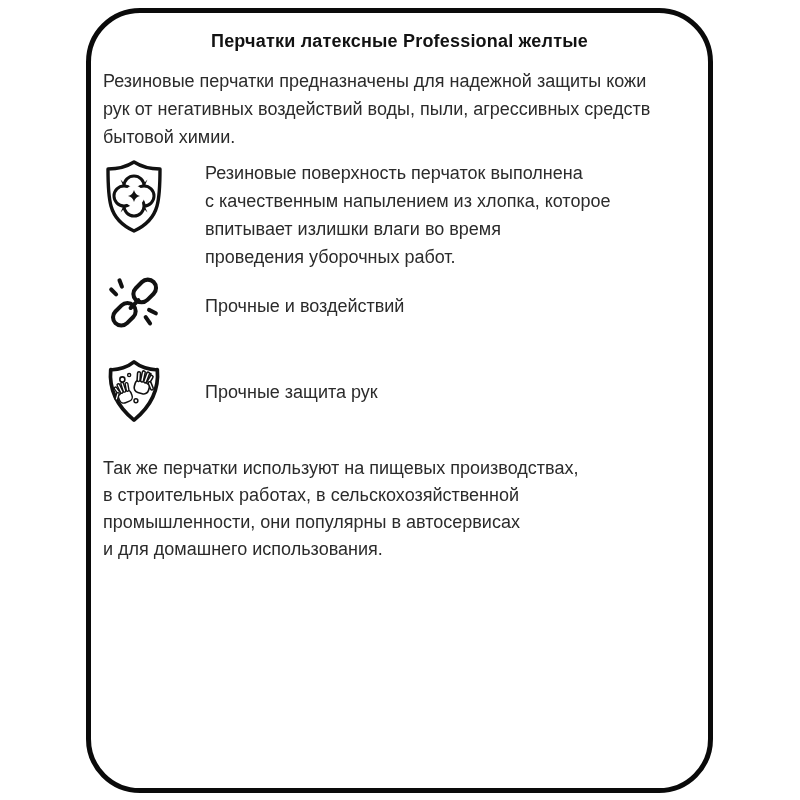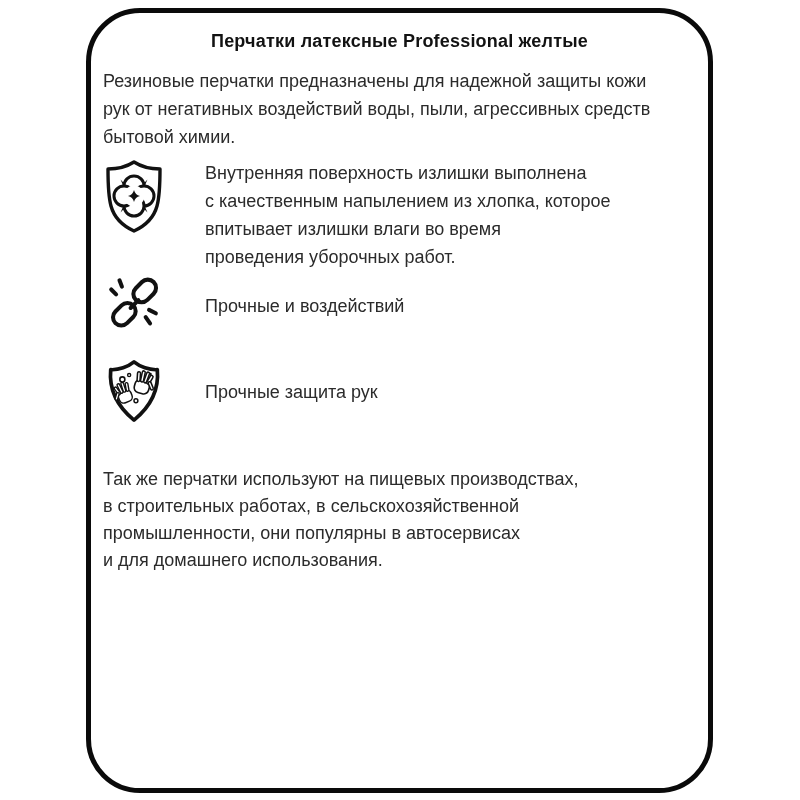--- a/index.html
+++ b/index.html
@@ -26,21 +26,21 @@
     font-weight:700;
     color:#121212;
     letter-spacing:0.2px;
   }
   .para {
     font-size:18px;
     white-space:pre-line;
     color:#2b2b2b;
   }
   .intro { margin:14px 0 2px; line-height:28px; }
-  .outro { margin:43px 0 0; line-height:27px; }
+  .outro { margin:32px 0 0; line-height:27px; }
   .features { margin-top:8px; }
   .feature { display:flex; align-items:flex-start; }
   .f1 { min-height:112px; }
   .f2 { height:70px; align-items:center; margin-bottom:20px; }
   .f3 { height:62px; align-items:center; }
   .feature-icon { width:64px; flex:0 0 64px; display:flex; justify-content:flex-start; }
   .feature-text {
     margin-left:38px;
     font-size:18px; line-height:28px;
     white-space:pre-line;
@@ -72,21 +72,21 @@
             <path d="M24.2 46.5 L17.5 53.5 L21.5 44.5 Z" fill="#111111"></path>
             <circle cx="31" cy="27" r="10" fill="#ffffff" stroke="#111111" stroke-width="3"></circle>
             <circle cx="41" cy="37" r="10" fill="#ffffff" stroke="#111111" stroke-width="3"></circle>
             <circle cx="31" cy="47" r="10" fill="#ffffff" stroke="#111111" stroke-width="3"></circle>
             <circle cx="21" cy="37" r="10" fill="#ffffff" stroke="#111111" stroke-width="3"></circle>
             <circle cx="31" cy="37" r="10.5" fill="#ffffff"></circle>
             <path d="M31 31 Q32.2 35.8 37 37 Q32.2 38.2 31 43 Q29.8 38.2 25 37 Q29.8 35.8 31 31 Z" fill="#111111"></path>
           </g>
         </svg>
       </span>
-      <div class="feature-text">Внутренняя поверхность излишки выполнена
+      <div class="feature-text">Резиновые поверхность перчаток выполнена
 с качественным напылением из хлопка, которое
 впитывает излишки влаги во время
 проведения уборочных работ.</div>
     </div>
 
     <div class="feature f2">
       <span class="feature-icon">
         <svg width="66" height="70" viewBox="0 0 66 70">
           <g fill="none" stroke="#111111" stroke-width="4.2" stroke-linecap="round" stroke-linejoin="round">
             <rect x="34.5" y="6.5" width="17" height="26" rx="8.5" transform="rotate(45 43 19.5)"></rect>

